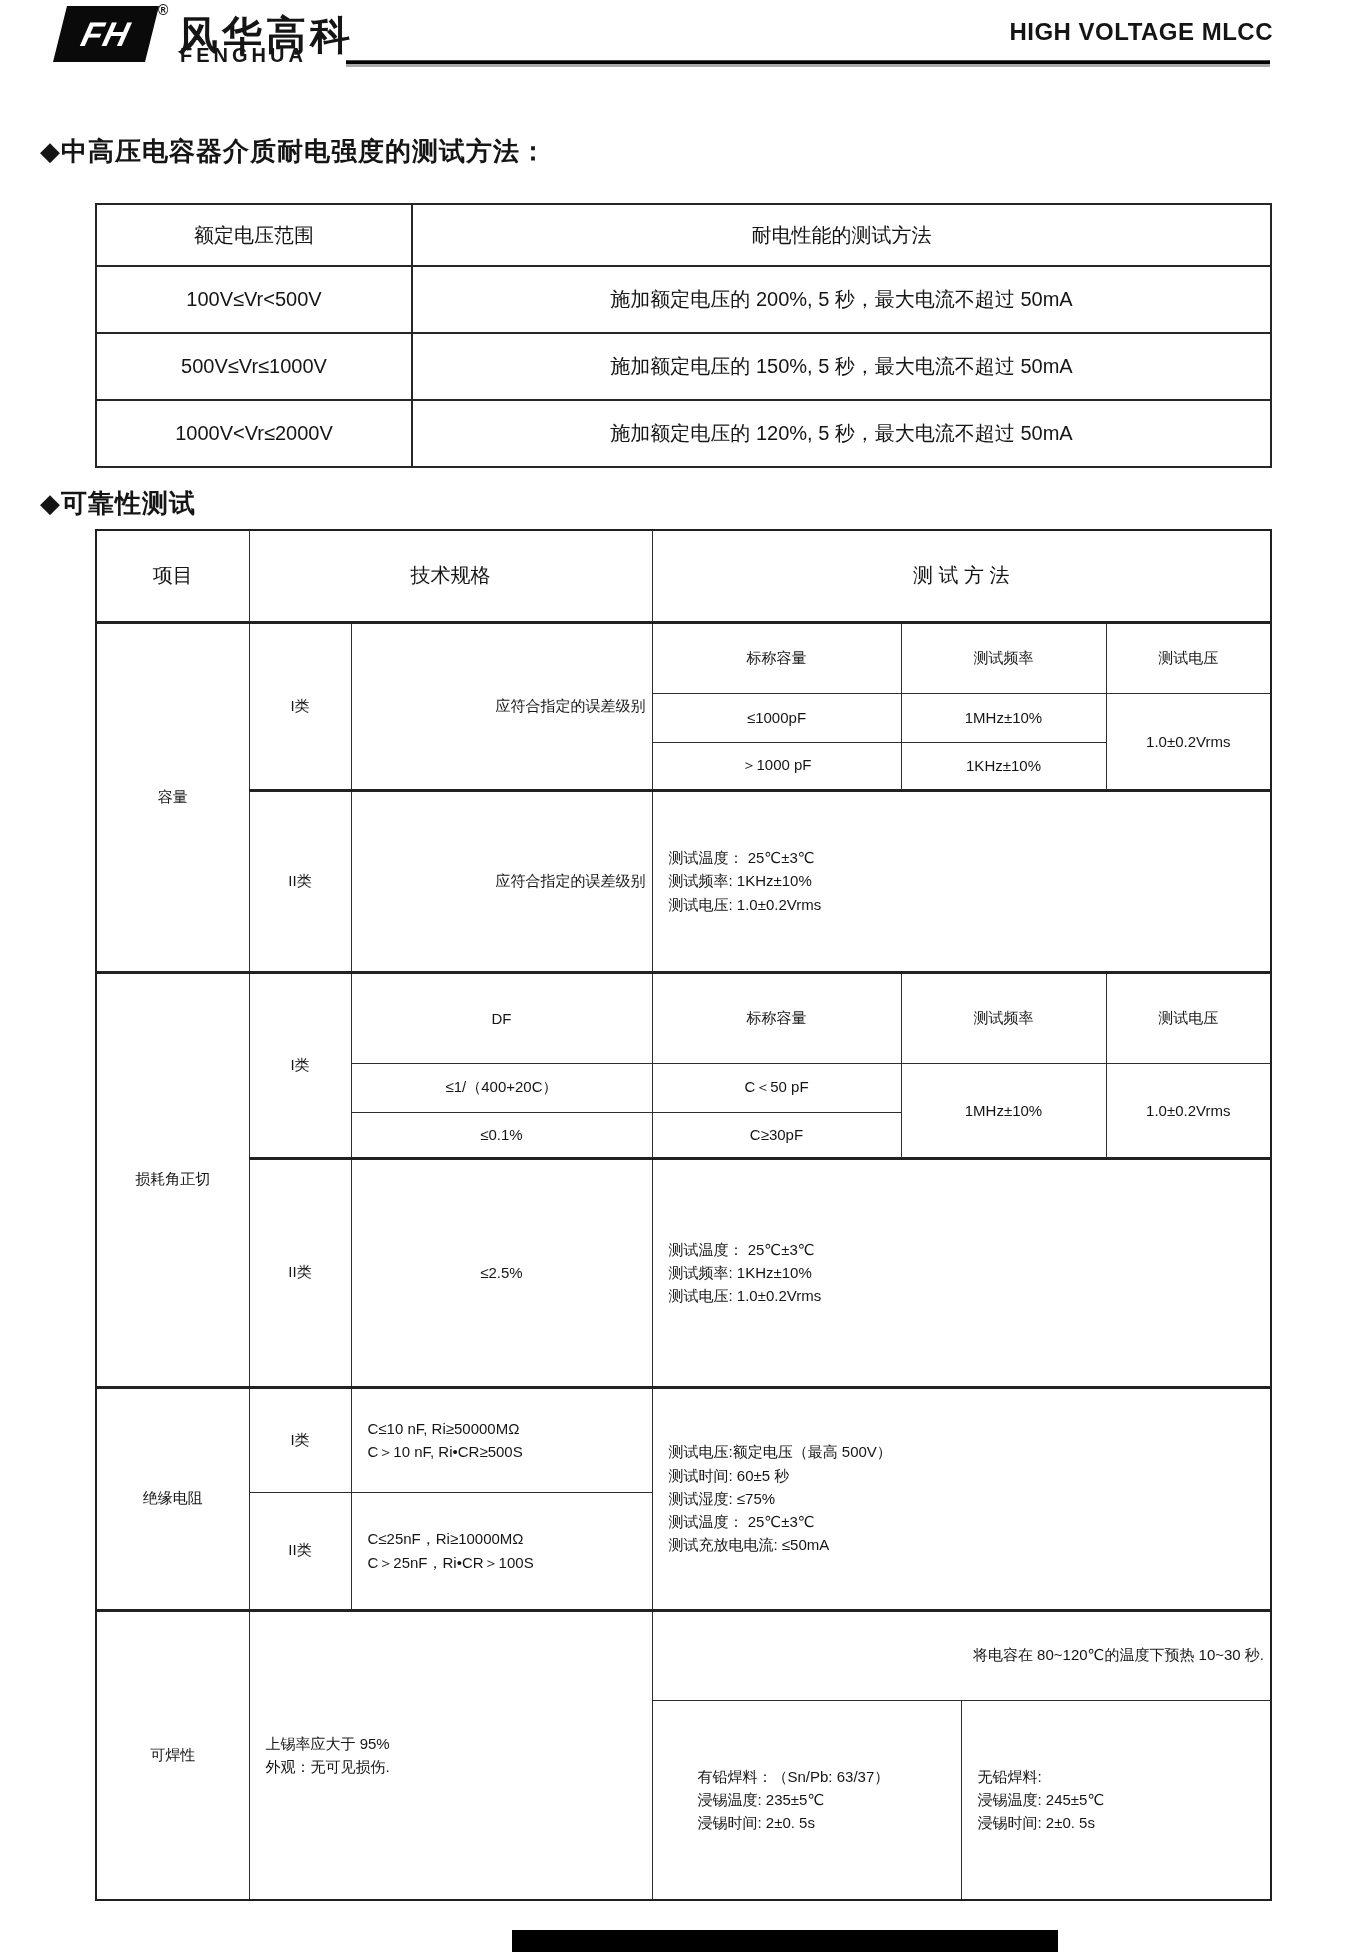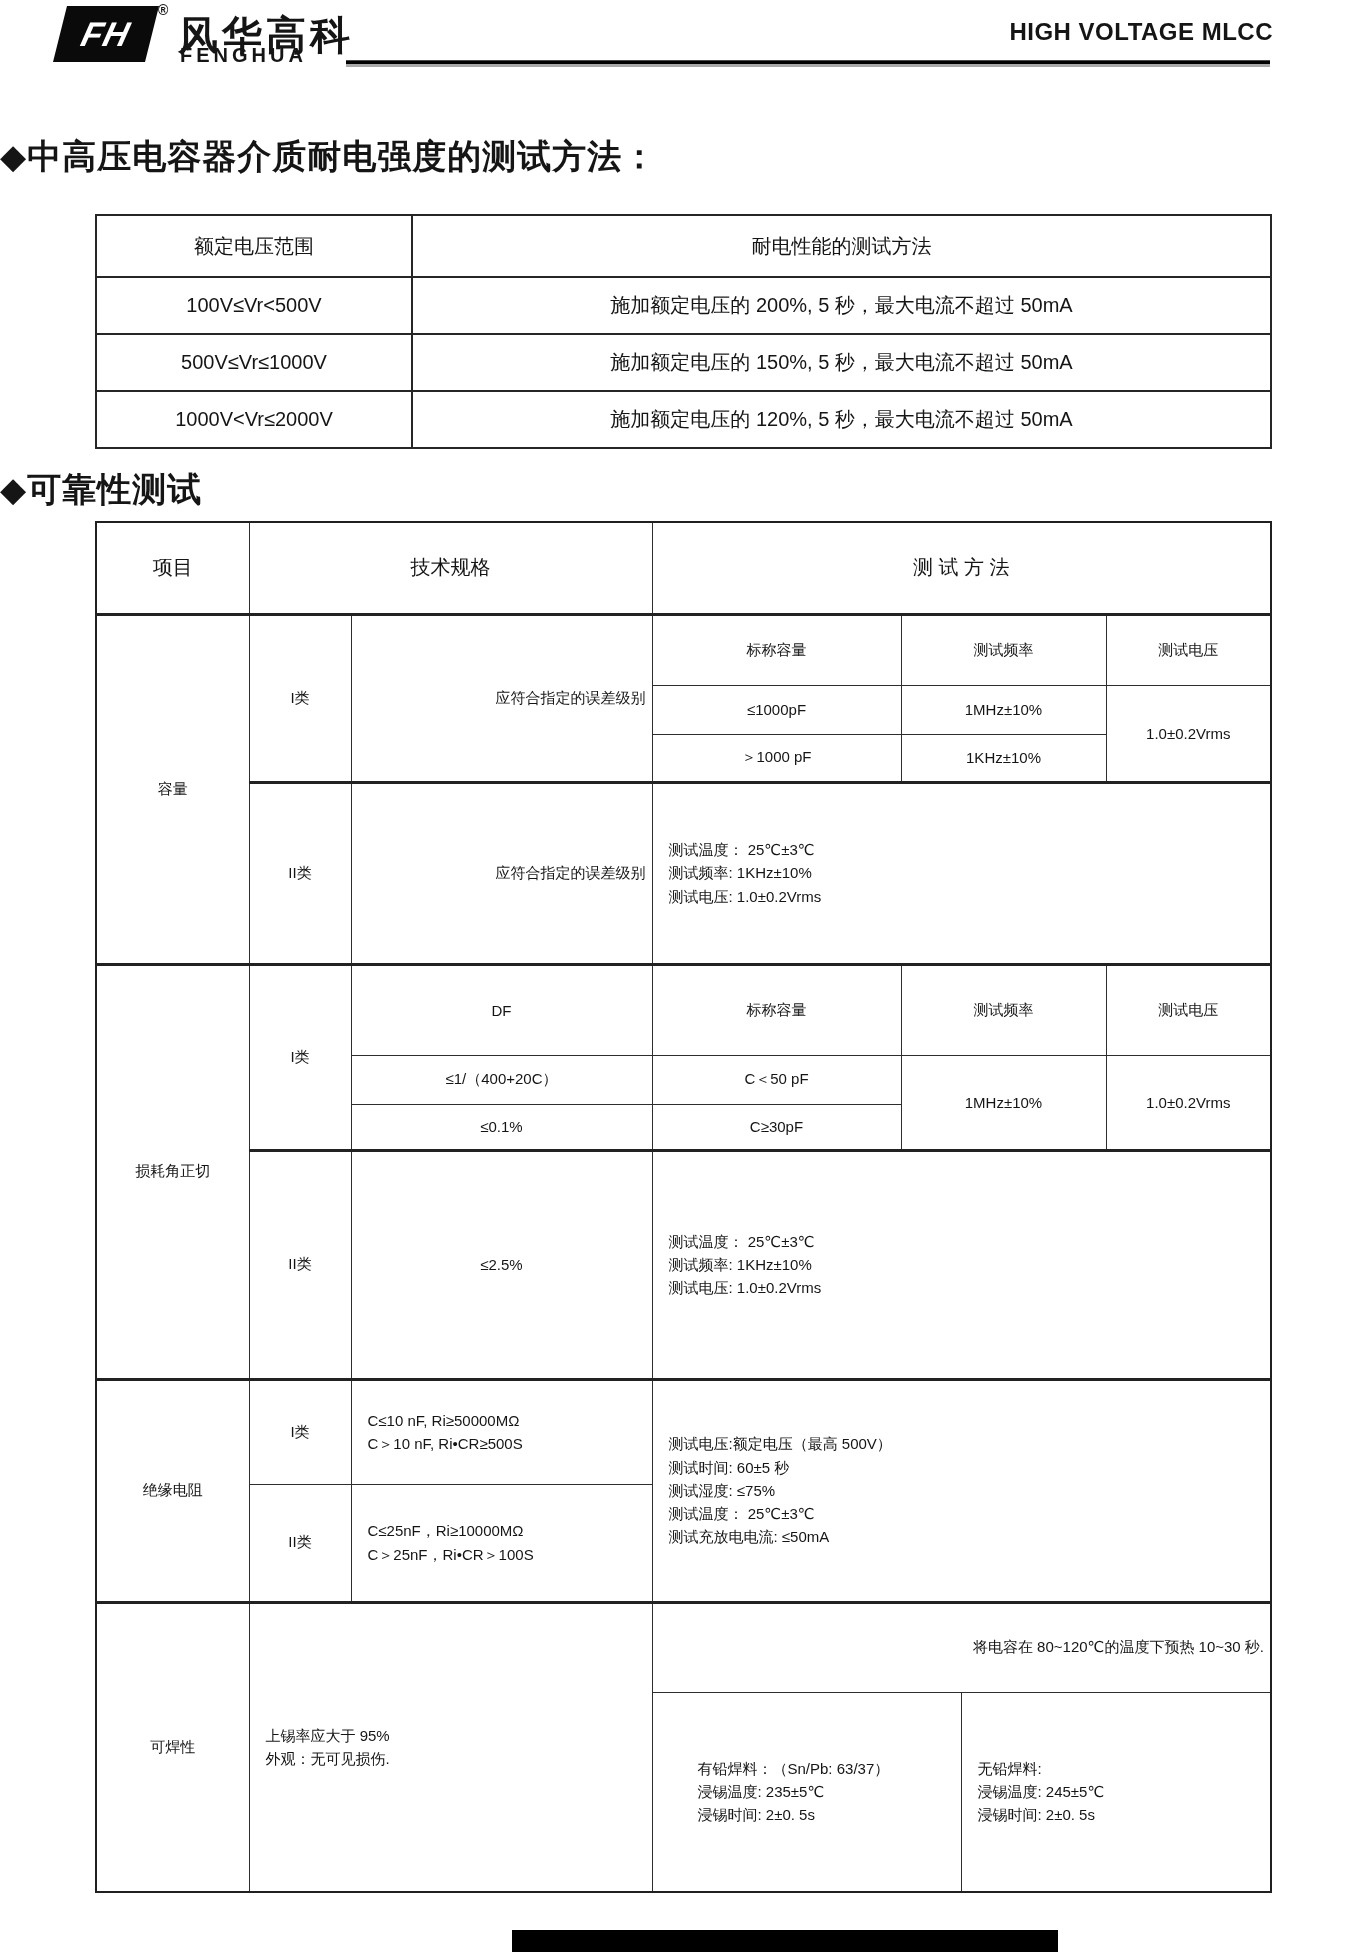--- a/index.html
+++ b/index.html
@@ -30,30 +30,30 @@
   .logo-cn { position: absolute; left: 178px; top: 8px; font-size: 40px; font-weight: bold; letter-spacing: 4px; }
   .logo-en { position: absolute; left: 180px; top: 44px; font-size: 20px; font-weight: bold; letter-spacing: 4px; }
   .hdr-title { position: absolute; right: 90px; top: 18px; font-size: 24px; font-weight: bold; letter-spacing: 0.5px; }
   .hdr-rule {
     position: absolute; left: 346px; top: 60px; width: 924px; height: 4px;
     background: #000; border-top: 1px solid #4a4a4a;
     box-shadow: 0 3px 0 #a8a8a8;
   }
 
   
-  .sec-title { font-size: 34px; font-weight: bold; letter-spacing: 1px; }
+  .sec-title { margin-left: 40px; font-size: 26px; font-weight: bold; letter-spacing: 1px; }
   .sec-title.first { margin-top: 54px; }
   .sec-title.second { margin-top: 18px; }
 
   
   table { border-collapse: collapse; table-layout: fixed; margin-left: 95px; }
   td { border: 1px solid #2e2e2e; text-align: center; vertical-align: middle; padding: 2px 6px; }
 
   .t1 { margin-top: 34px; width: 1175px; }
-  .t1 td { border: 2px solid #262626; font-size: 20px; height: 57px; }
+  .t1 td { border: 2px solid #262626; font-size: 20px; height: 67px; }
   .t1 .t1-head td { height: 62px; border-radius: 20px; }
 
   .t2 { margin-top: 8px; width: 1175px; border: 2px solid #202020; }
   .t2 td { font-size: 15px; }
   .t2 .t2-head td { border-bottom: 3px solid #222; font-size: 20px; }
   .t2 tr.sep > td { border-top: 3px solid #222; }
   .t2 tr.sep2 > td { border-top: 3px solid #222; }
 
   .left { text-align: right; padding-left: 14px; }
   .lines div { line-height: 1.55; text-align: left; }

